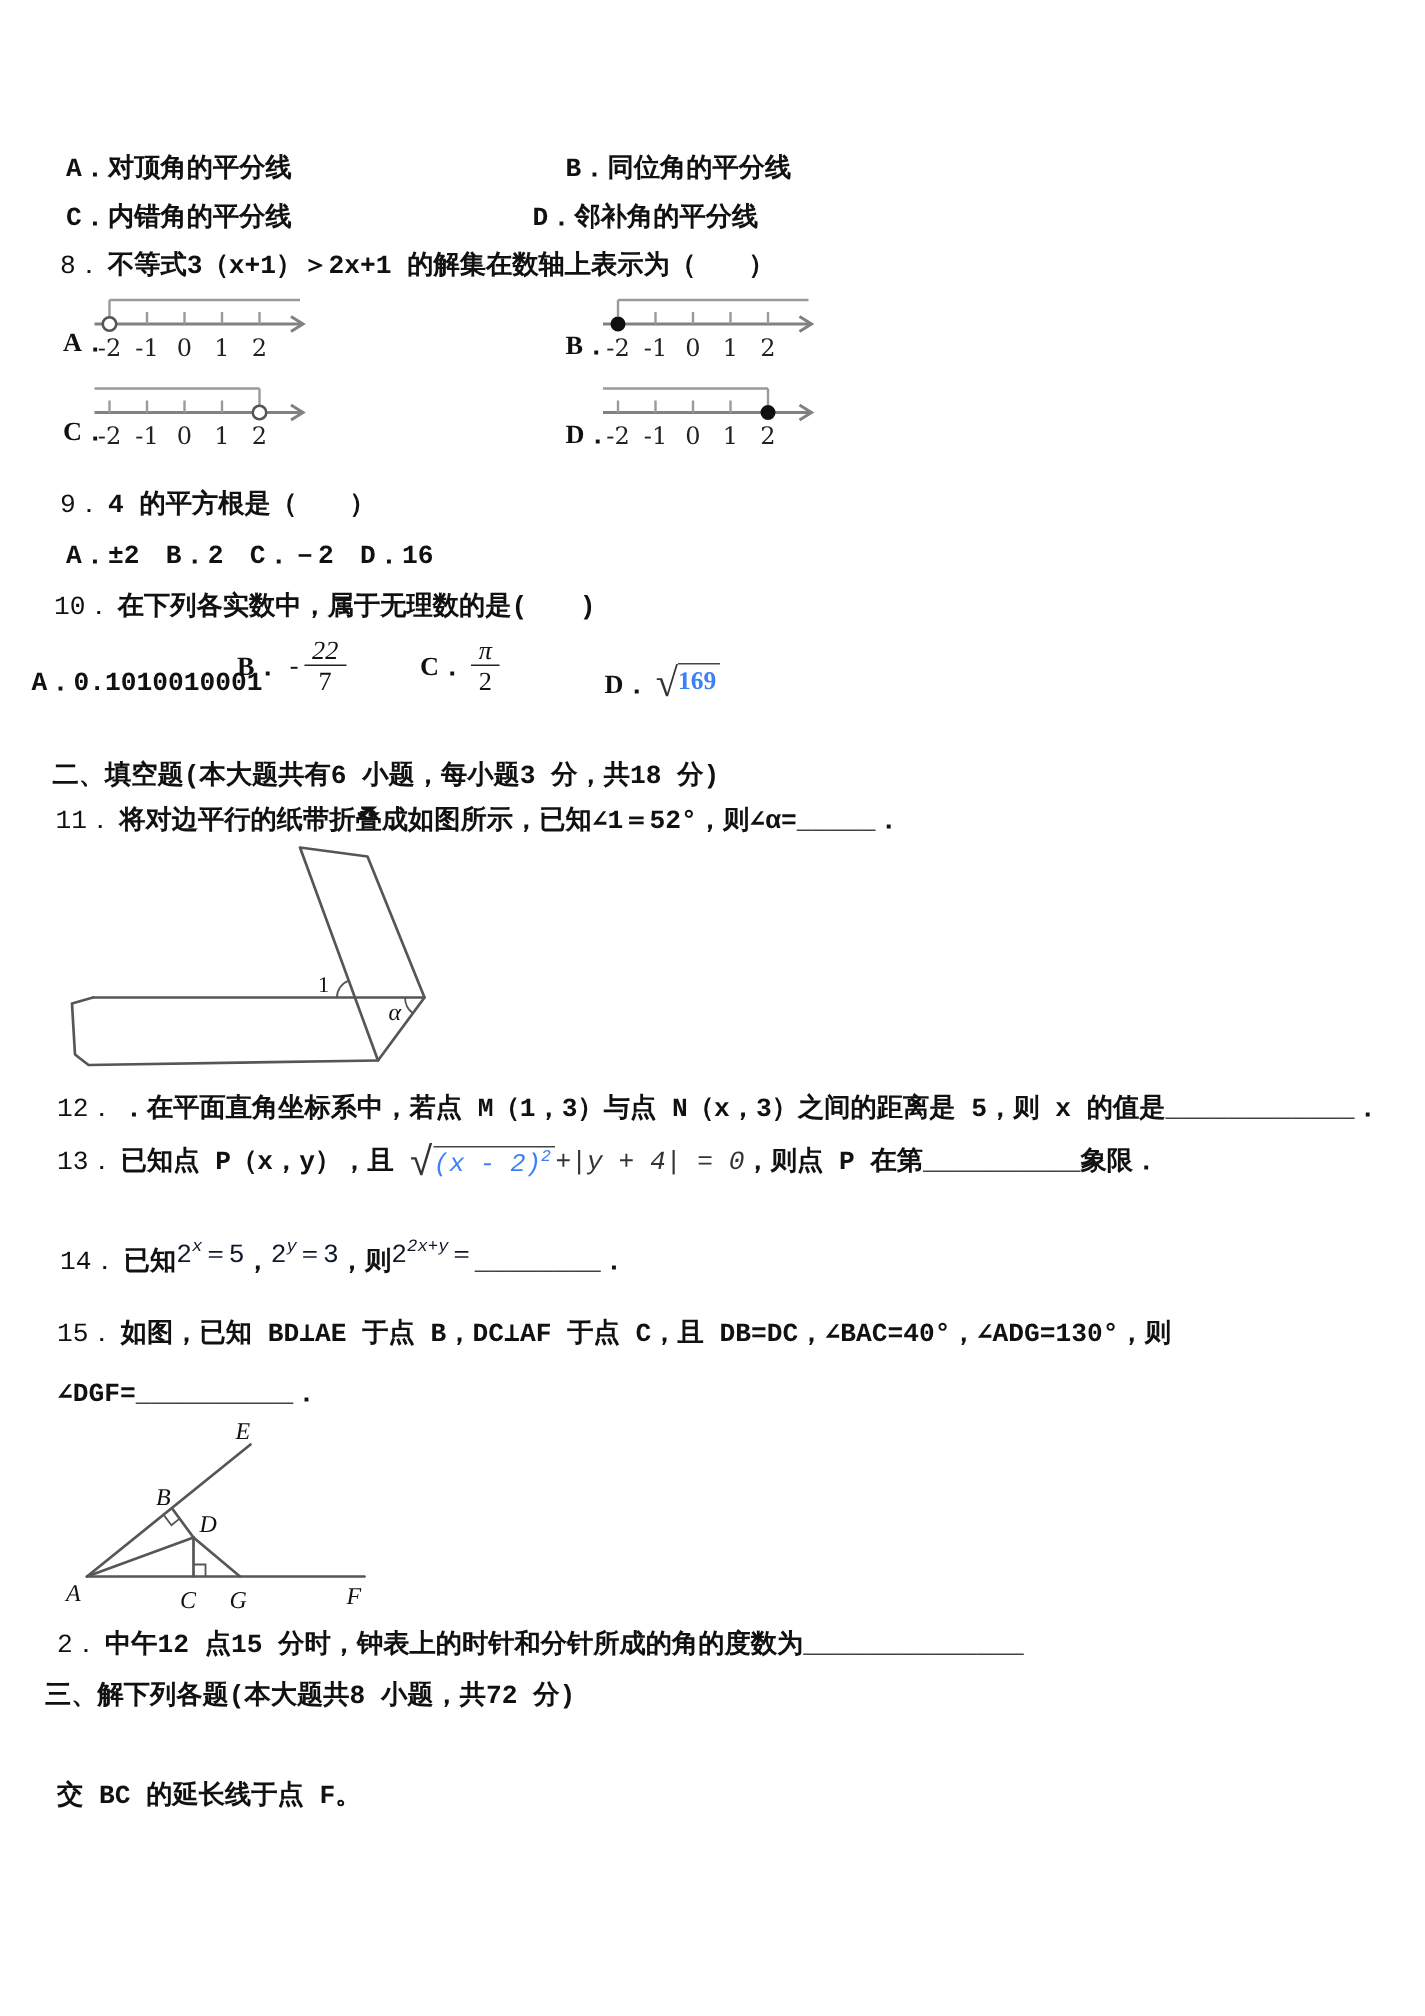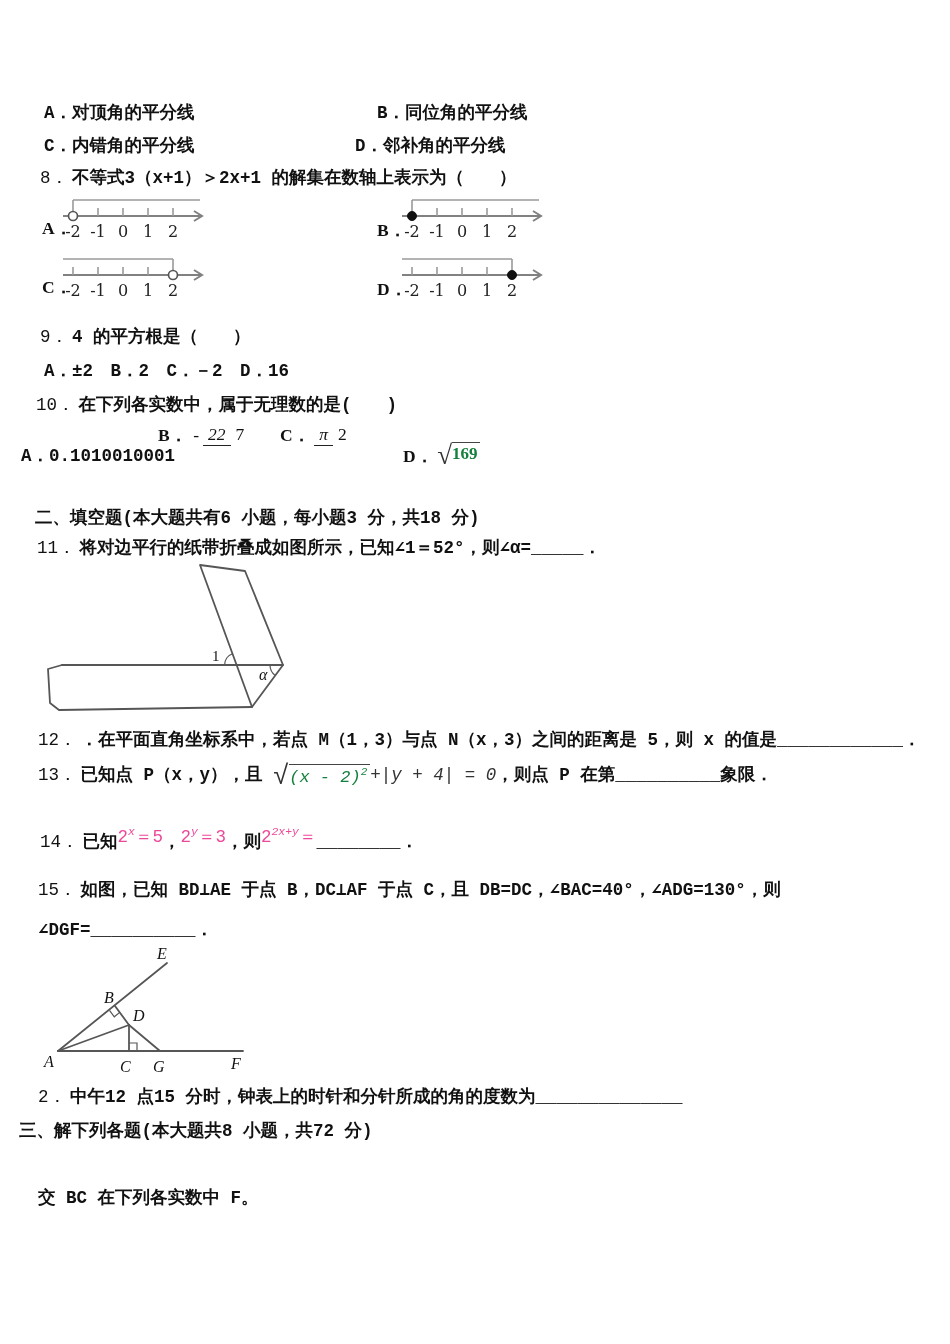--- a/index.html
+++ b/index.html
@@ -13,30 +13,30 @@
   
   .nl-label{position:absolute;font-weight:700;font-size:17.5px;}
   .nl-svg{position:absolute;}
   .nlline{stroke:#818181;stroke-width:2;fill:none;}
   .nlthin{stroke:#9a9a9a;stroke-width:1.6;fill:none;}
   .tk{font-size:16px;fill:#222;text-anchor:middle;font-family:"DejaVu Serif",serif;}
   .dot-open{fill:#fff;stroke:#555;stroke-width:1.7;}
   .dot-full{fill:#101010;stroke:#101010;stroke-width:1;}
   
   .opt-frac{position:absolute;display:flex;align-items:center;font-weight:700;font-size:17.5px;}
-  .frac{display:inline-flex;flex-direction:row;text-align:center;line-height:1.15;margin-left:4px;font-weight:400;}
+  .frac{display:inline-flex;flex-direction:column;text-align:center;line-height:1.15;margin-left:4px;font-weight:400;}
   .fnum{border-bottom:1.6px solid #222;padding:0 5px;font-style:italic;}
   .fden{padding:0 5px;}
   .minus{margin-left:6px;font-weight:400;}
   .sqrt{display:inline-flex;align-items:flex-start;vertical-align:-4px;}
   .rad{font-size:27px;line-height:1;font-weight:400;color:#333;}
-  .sqrt-body{border-top:1.6px solid #444;font-size:17px;padding:1px 3px 0 0;font-style:italic;color:#15803d;}
+  .sqrt-body{border-top:1.6px solid #444;font-size:17px;padding:1px 3px 0 0;font-style:italic;color:#3b82f6;}
   .sqrt-body sup{font-size:11px;}
   .mathtxt{font-style:italic;color:#333;}
-  .math2{position:relative;top:-5px;color:#ec4899;margin-top:20px;}
+  .math2{position:relative;top:-5px;color:#0f172a;margin-top:20px;}
   .math2 sup{font-size:11.5px;font-style:italic;}
   
   .fig{position:absolute;}
   .figline{stroke:#565656;stroke-width:1.8;fill:none;stroke-linejoin:round;stroke-linecap:round;}
   .figthin{stroke:#565656;stroke-width:1.2;fill:none;}
   .figlabel{font-size:16px;font-style:italic;fill:#111;font-family:"Liberation Serif",serif;}
   .figlabel2{font-size:15px;fill:#111;font-family:"Liberation Serif",serif;}
 </style>
 </head>
 <body>
@@ -191,17 +191,17 @@
     <text class="figlabel" x="93" y="78">D</text>
     <text class="figlabel" x="117" y="16">E</text>
     <text class="figlabel" x="191" y="126">F</text>
     <text class="figlabel" x="113" y="129">G</text>
   </svg>
 
   <div class="line" style="top:1087px;left:38px">
     <span class="qnum">2．</span><span class="cn">中午12 点15 分时，钟表上的时针和分针所成的角的度数为______________</span>
   </div>
 
-  <div class="line cn" style="top:1121px;left:19px">三、解下列各题(本大题共8 小题，共72 分)</div>
-
-  <div class="line cn" style="top:1188px;left:38px">交 BC 在下列各实数中 F。</div>
+  <div class="line cn" style="top:1121px;left:30px">三、解下列各题(本大题共8 小题，共72 分)</div>
+
+  <div class="line cn" style="top:1188px;left:38px">交 BC 的延长线于点 F。</div>
 
 </div>
 
 </body></html>

